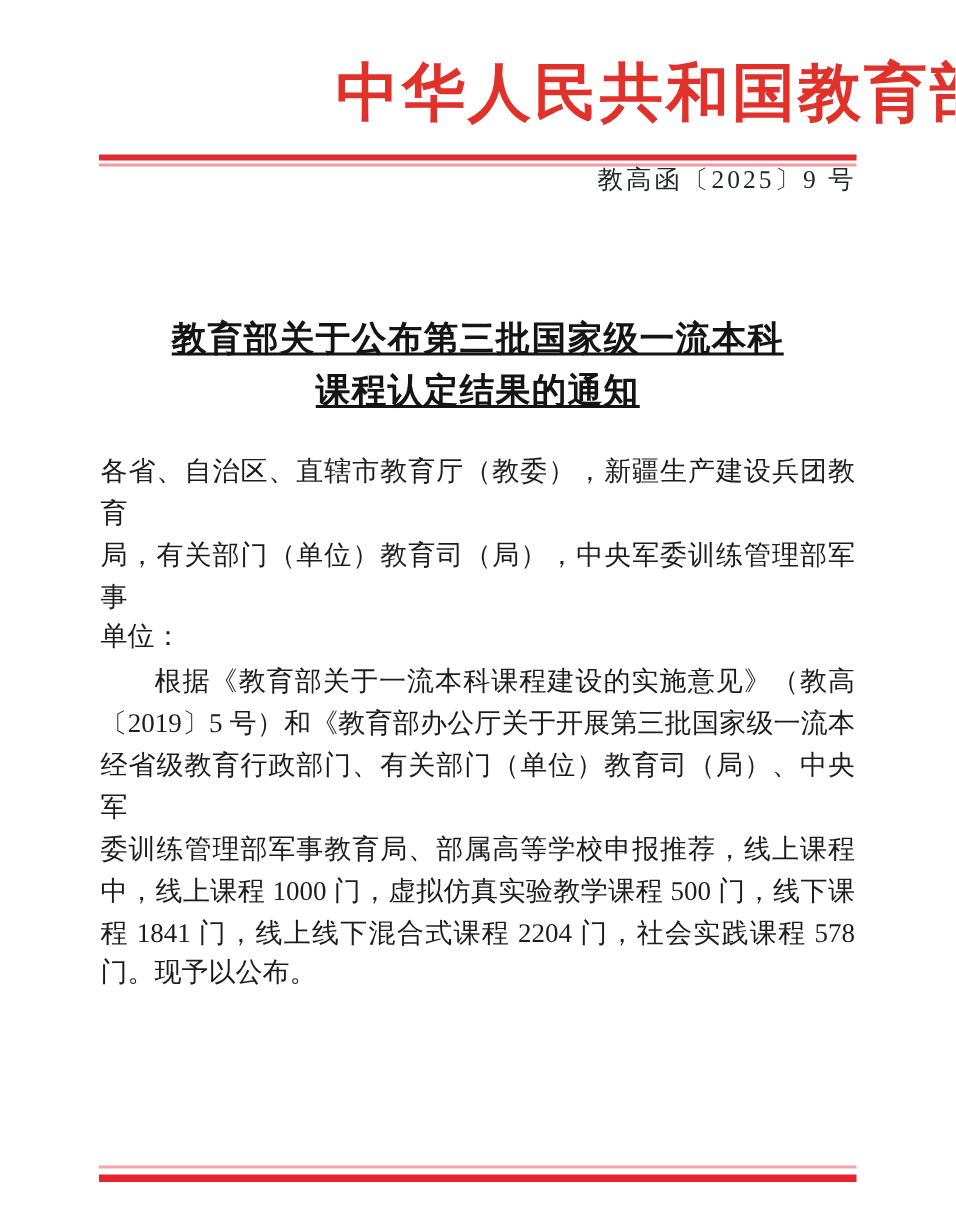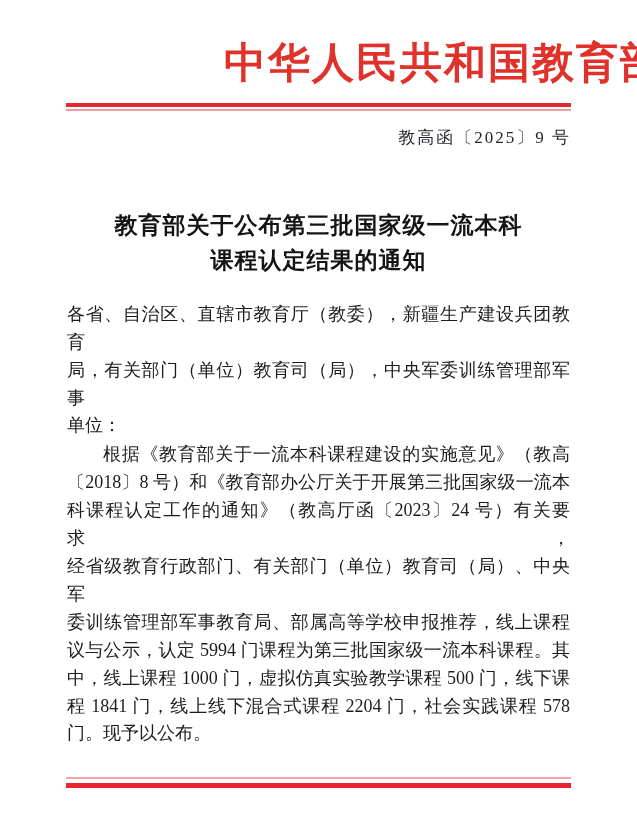--- a/index.html
+++ b/index.html
@@ -39,41 +39,42 @@
   }
   .rule-top { top: 103px; }
   .rule-top .thick { height: 4px; background: #e02b33; }
   .rule-top .thin  { height: 2px; background: #f29aa0; margin-top: 2px; }
   .rule-bottom { top: 777px; }
   .rule-bottom .thin  { height: 2px; background: #f5a6ac; }
   .rule-bottom .thick { height: 5px; background: #e8242e; margin-top: 4px; }
   
   .doc-number {
     position: absolute;
-    top: 127px;
+    top: 109px;
     right: 66px;
     font-size: 17px;
     line-height: 22px;
     letter-spacing: 2px;
     color: #23272c;
     white-space: nowrap;
   }
   
   .notice-title {
     position: absolute;
     top: 208px;
     left: 0;
     width: 100%;
     margin: 0;
     text-align: center;
     font-size: 23px;
     line-height: 35px;
     font-weight: 700;
     letter-spacing: 1px;
     color: #141414;
+    text-decoration: underline;
   }
   .t-line { display: block; }
   
   .body {
     position: absolute;
     top: 300px;
     left: 67px;
     width: 503px;
     font-size: 18px;
     line-height: 28px;
@@ -104,25 +105,23 @@
   <h2 class="notice-title">
     <span class="t-line">教育部关于公布第三批国家级一流本科</span>
     <span class="t-line">课程认定结果的通知</span>
   </h2>
 
   <div class="body" id="notice-body">
       <div class="line">各省、自治区、直辖市教育厅（教委），新疆生产建设兵团教育</div>
       <div class="line">局，有关部门（单位）教育司（局），中央军委训练管理部军事</div>
       <div class="line last-left">单位：</div>
       <div class="line indent">根据《教育部关于一流本科课程建设的实施意见》（教高</div>
-      <div class="line">〔2018〕8 号）和《教育部办公厅关于开展第三批国家级一流本</div>
-      <div class="line">科课程认定工作的通知》（教高厅函〔2023〕24 号）有关要求，</div>
+      <div class="line">〔2019〕5 号）和《教育部办公厅关于开展第三批国家级一流本</div>
       <div class="line">经省级教育行政部门、有关部门（单位）教育司（局）、中央军</div>
       <div class="line">委训练管理部军事教育局、部属高等学校申报推荐，线上课程</div>
-      <div class="line">议与公示，认定 5994 门课程为第三批国家级一流本科课程。其</div>
       <div class="line">中，线上课程 1000 门，虚拟仿真实验教学课程 500 门，线下课</div>
       <div class="line">程 1841 门，线上线下混合式课程 2204 门，社会实践课程 578</div>
       <div class="line last-left">门。现予以公布。</div>
     </div>
 
   <div class="rule rule-bottom">
     <div class="thin"></div>
     <div class="thick"></div>
   </div>
 

